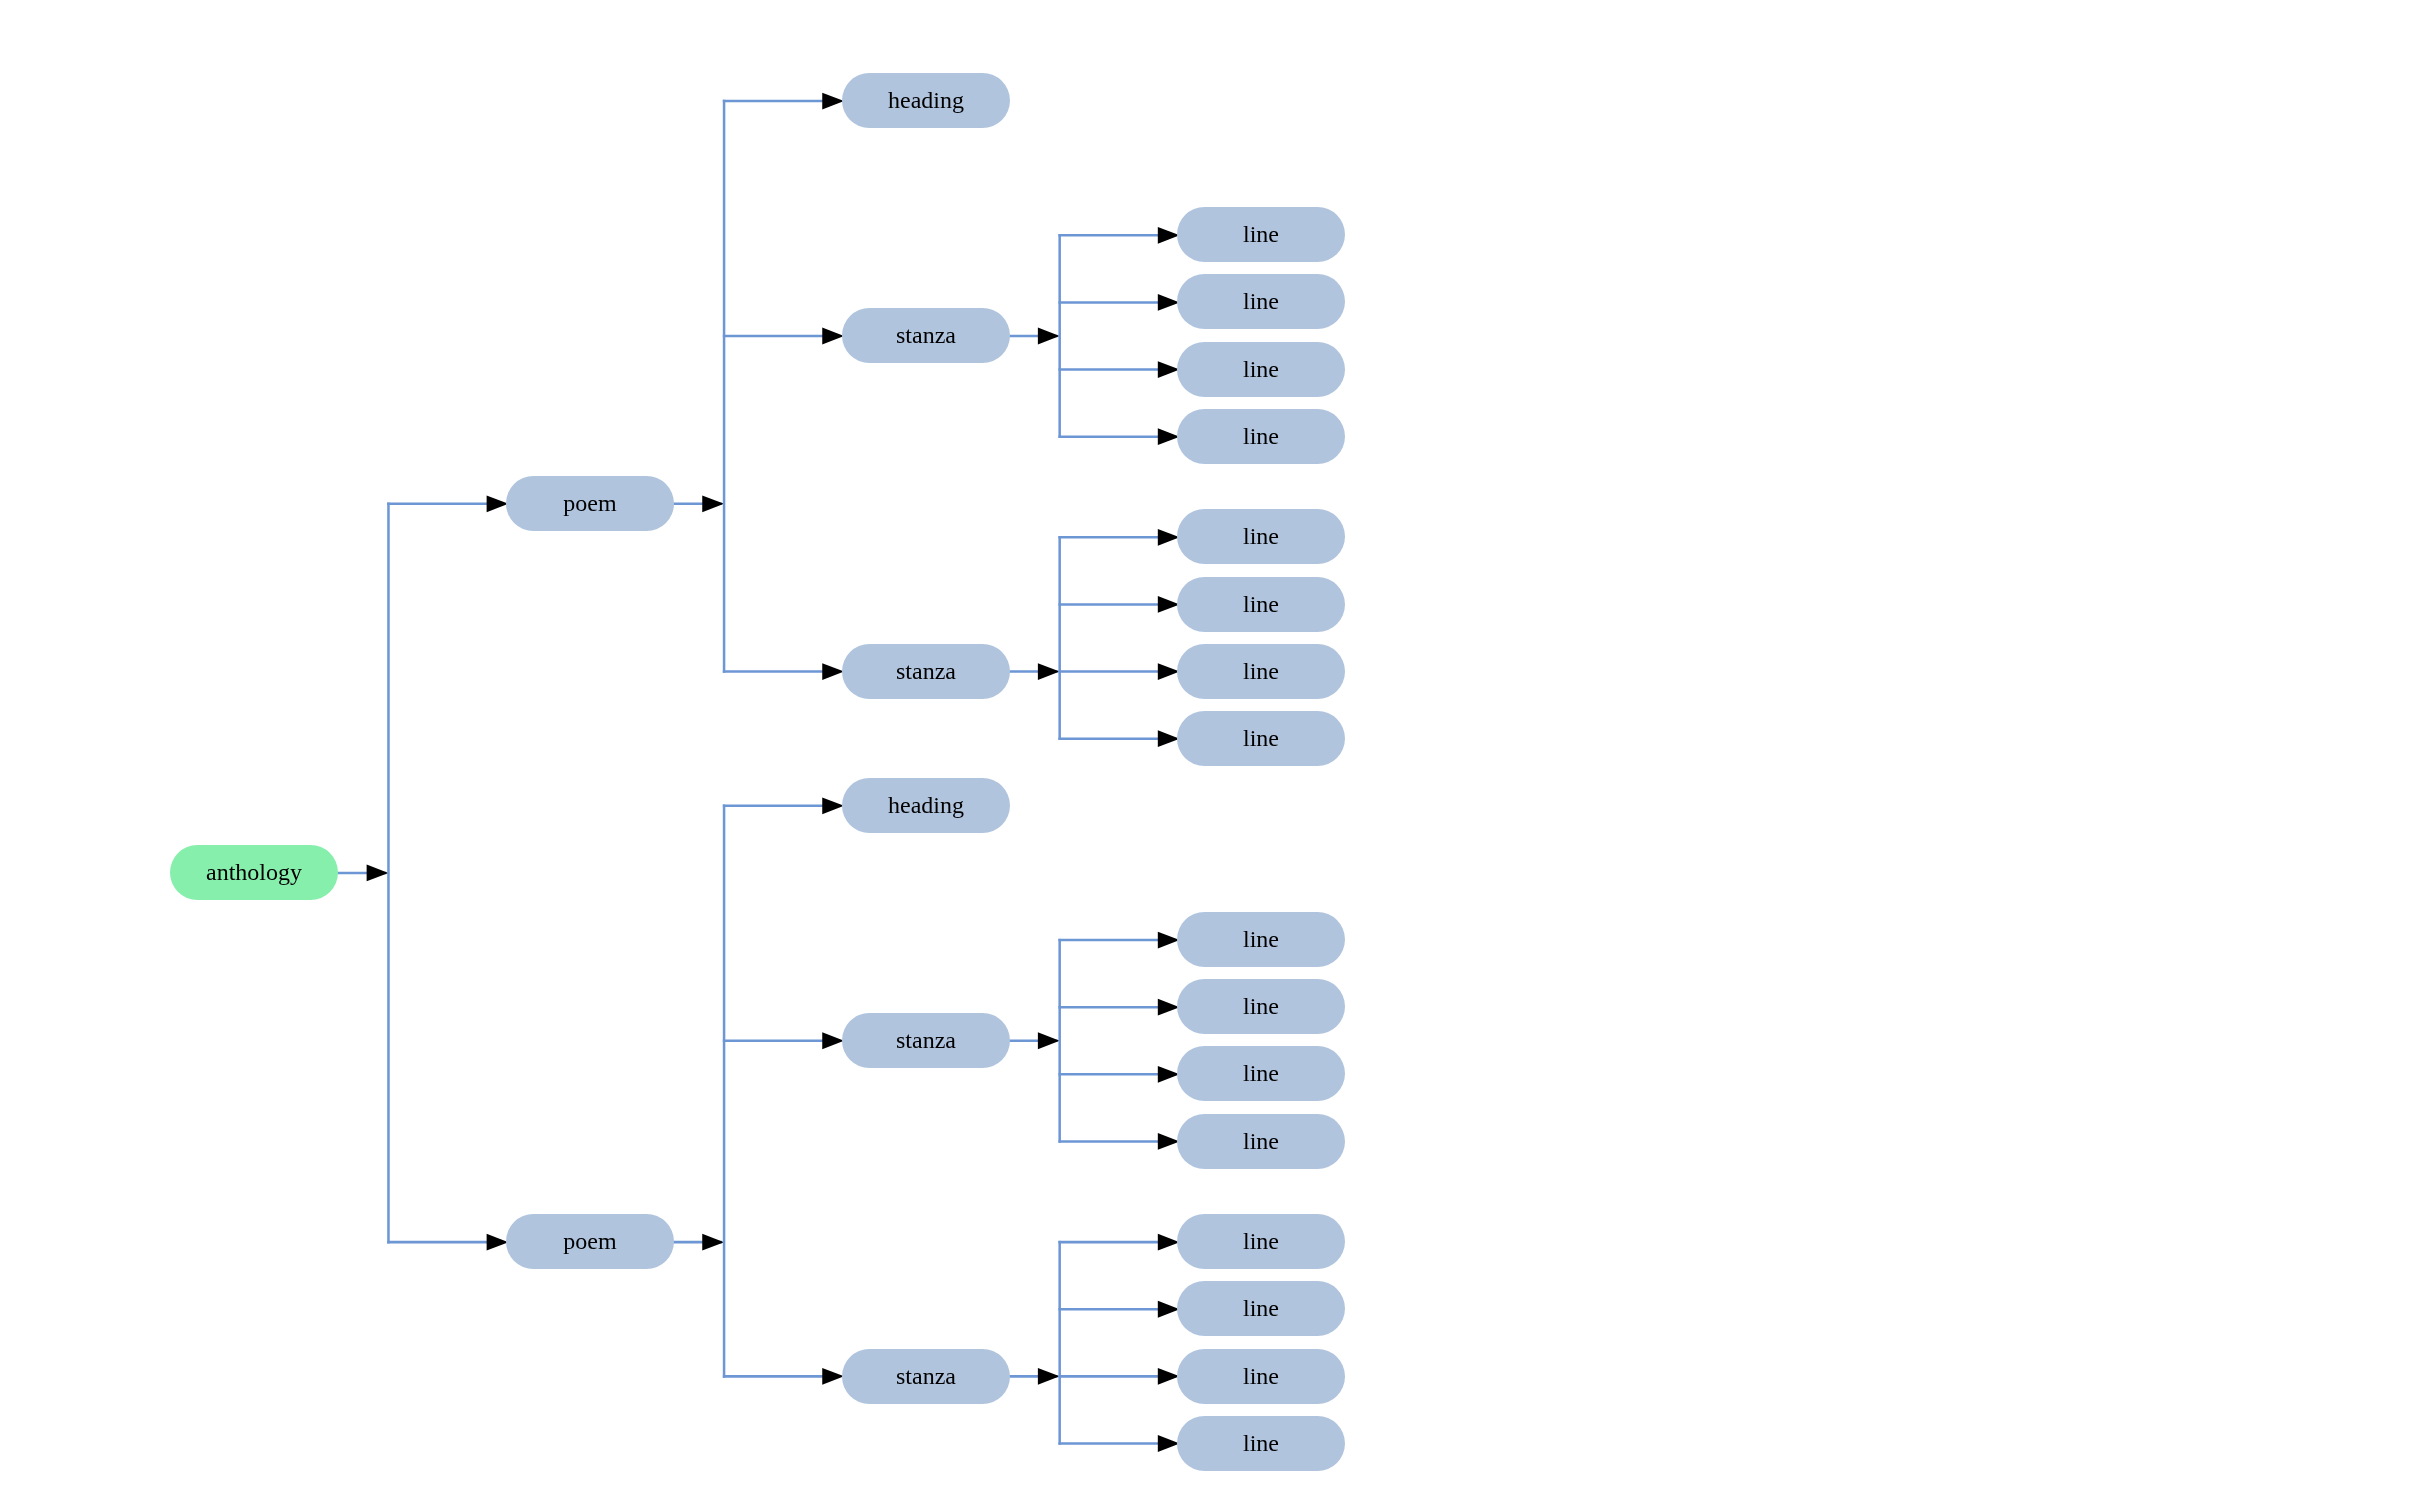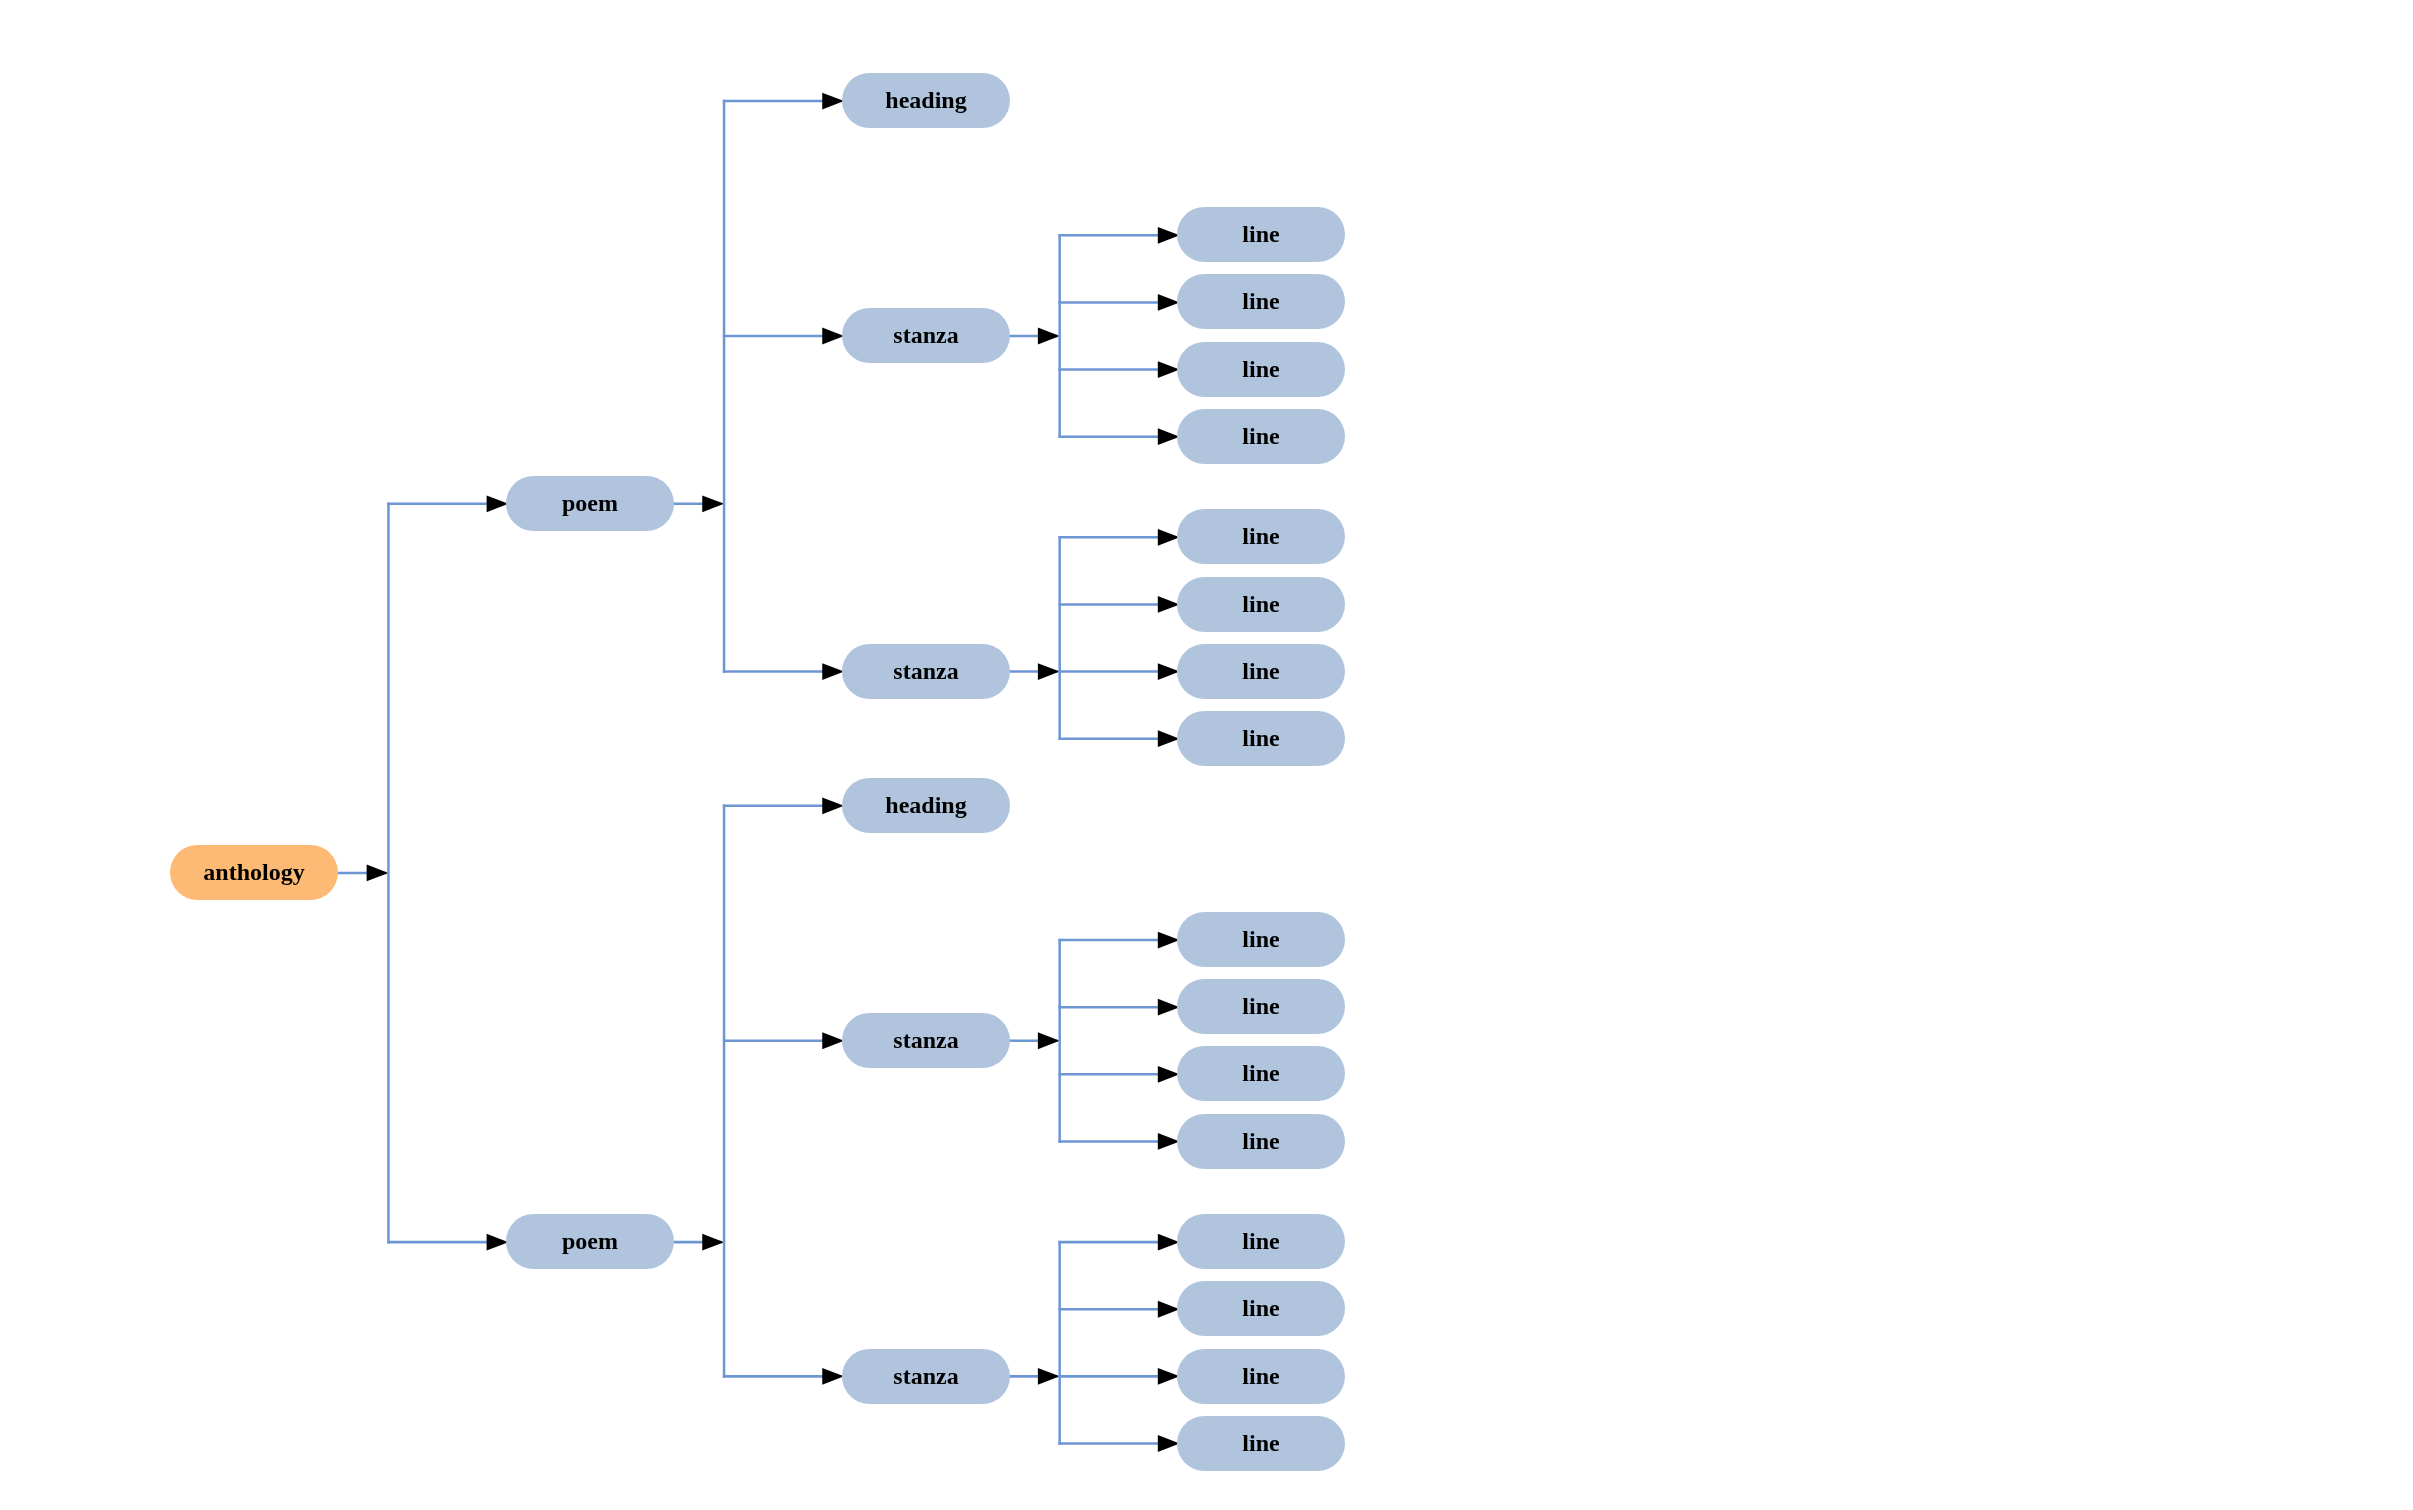--- a/index.html
+++ b/index.html
@@ -20,21 +20,21 @@
     left: 0;
     top: 0;
     pointer-events: none;
   }
   .node {
     position: absolute;
     display: flex;
     align-items: center;
     justify-content: center;
     box-sizing: border-box;
-    font-weight: 700;
+    font-weight: 400;
     text-align: center;
     white-space: nowrap;
     user-select: none;
   }
 </style>
 </head>
 <body>
 
 <div class="canvas">
   <svg id="edges" width="2413" height="1511" viewBox="0 0 2876 1800">
@@ -102,21 +102,21 @@
       <line x1="1263" y1="1480" x2="1397" y2="1480" stroke="#6c96d4" stroke-width="3" stroke-linecap="square"></line>
       <polygon points="1406,1480 1380,1470 1380,1490" fill="#000000"></polygon>
       <line x1="1263" y1="1560" x2="1397" y2="1560" stroke="#6c96d4" stroke-width="3" stroke-linecap="square"></line>
       <polygon points="1406,1560 1380,1550 1380,1570" fill="#000000"></polygon>
       <line x1="1263" y1="1640" x2="1397" y2="1640" stroke="#6c96d4" stroke-width="3" stroke-linecap="square"></line>
       <polygon points="1406,1640 1380,1630 1380,1650" fill="#000000"></polygon>
       <line x1="1263" y1="1720" x2="1397" y2="1720" stroke="#6c96d4" stroke-width="3" stroke-linecap="square"></line>
       <polygon points="1406,1720 1380,1710 1380,1730" fill="#000000"></polygon>
     </svg>
   <div id="nodes">
-      <div class="node" style="left: 170px; top: 845px; width: 168px; height: 55px; border-radius: 28px; background: #fdba74; color: rgb(0, 0, 0); font-size: 24px;">anthology</div>
+      <div class="node" style="left: 170px; top: 845px; width: 168px; height: 55px; border-radius: 28px; background: #86efac; color: rgb(0, 0, 0); font-size: 24px;">anthology</div>
       <div class="node" style="left: 506px; top: 476px; width: 168px; height: 55px; border-radius: 28px; background: rgb(176, 196, 222); color: rgb(0, 0, 0); font-size: 24px;">poem</div>
       <div class="node" style="left: 506px; top: 1214px; width: 168px; height: 55px; border-radius: 28px; background: rgb(176, 196, 222); color: rgb(0, 0, 0); font-size: 24px;">poem</div>
       <div class="node" style="left: 842px; top: 73px; width: 168px; height: 55px; border-radius: 28px; background: rgb(176, 196, 222); color: rgb(0, 0, 0); font-size: 24px;">heading</div>
       <div class="node" style="left: 842px; top: 308px; width: 168px; height: 55px; border-radius: 28px; background: rgb(176, 196, 222); color: rgb(0, 0, 0); font-size: 24px;">stanza</div>
       <div class="node" style="left: 842px; top: 644px; width: 168px; height: 55px; border-radius: 28px; background: rgb(176, 196, 222); color: rgb(0, 0, 0); font-size: 24px;">stanza</div>
       <div class="node" style="left: 842px; top: 778px; width: 168px; height: 55px; border-radius: 28px; background: rgb(176, 196, 222); color: rgb(0, 0, 0); font-size: 24px;">heading</div>
       <div class="node" style="left: 842px; top: 1013px; width: 168px; height: 55px; border-radius: 28px; background: rgb(176, 196, 222); color: rgb(0, 0, 0); font-size: 24px;">stanza</div>
       <div class="node" style="left: 842px; top: 1349px; width: 168px; height: 55px; border-radius: 28px; background: rgb(176, 196, 222); color: rgb(0, 0, 0); font-size: 24px;">stanza</div>
       <div class="node" style="left: 1177px; top: 207px; width: 168px; height: 55px; border-radius: 28px; background: rgb(176, 196, 222); color: rgb(0, 0, 0); font-size: 24px;">line</div>
       <div class="node" style="left: 1177px; top: 274px; width: 168px; height: 55px; border-radius: 28px; background: rgb(176, 196, 222); color: rgb(0, 0, 0); font-size: 24px;">line</div>

